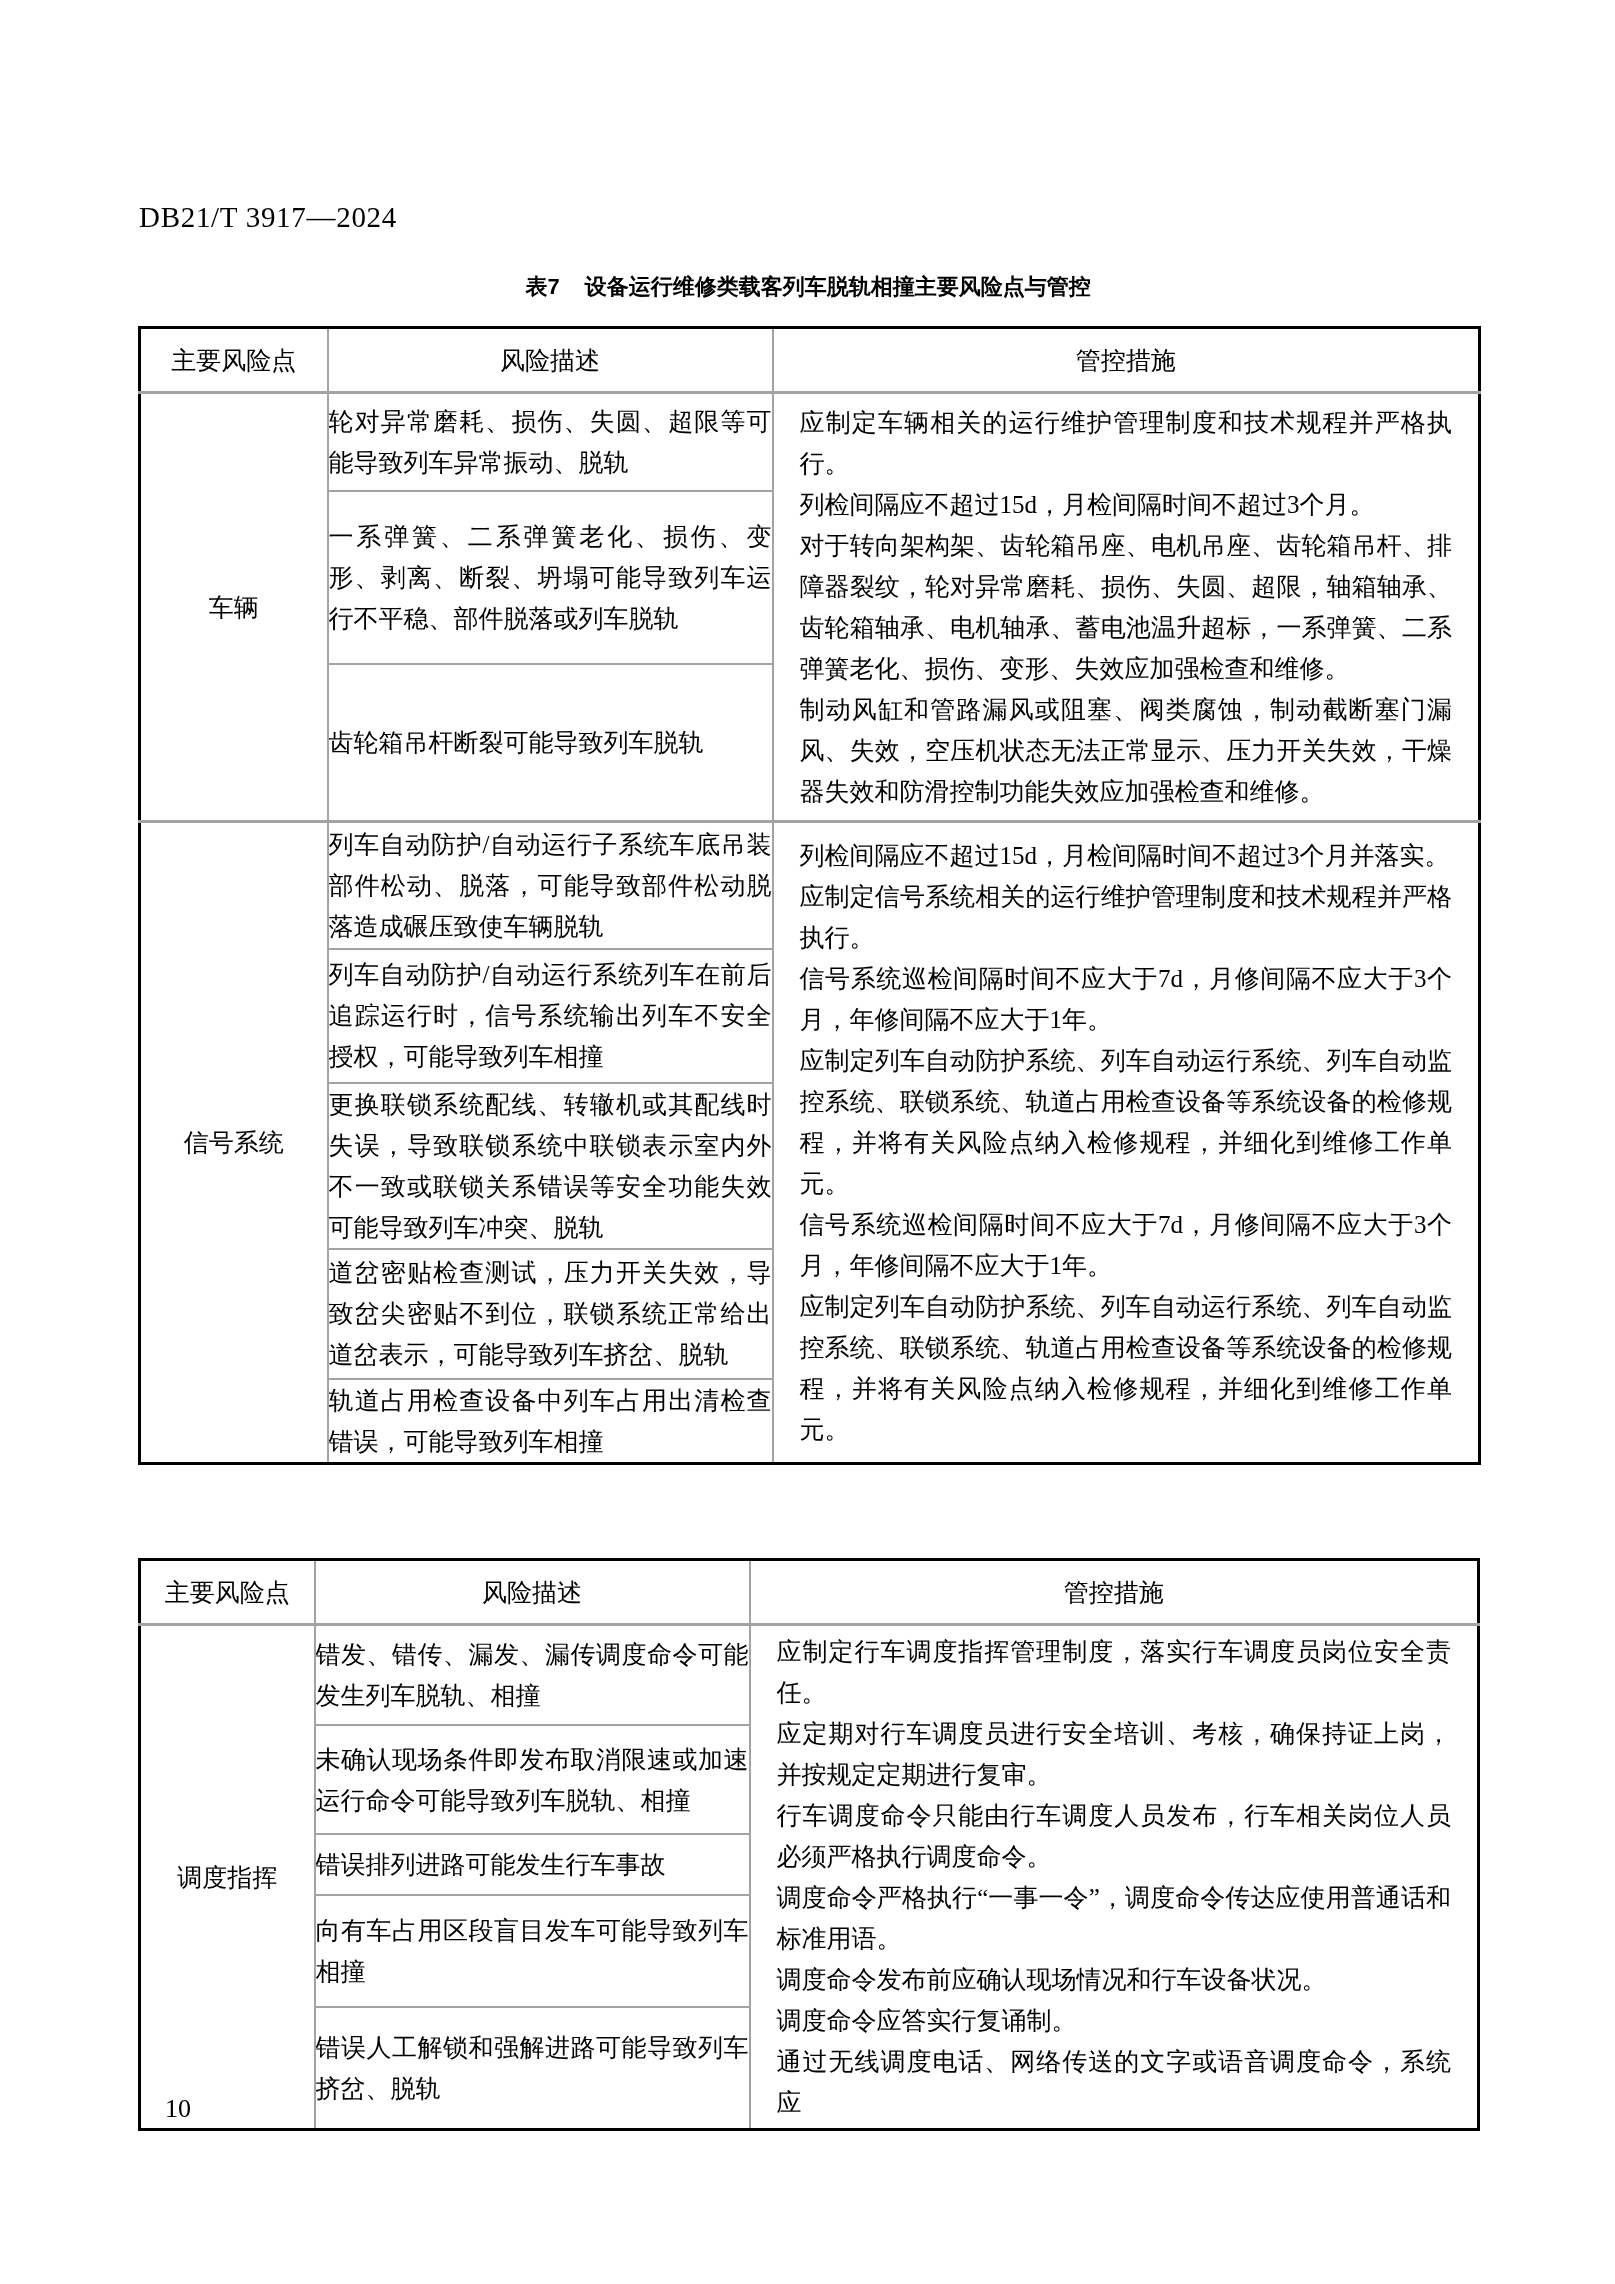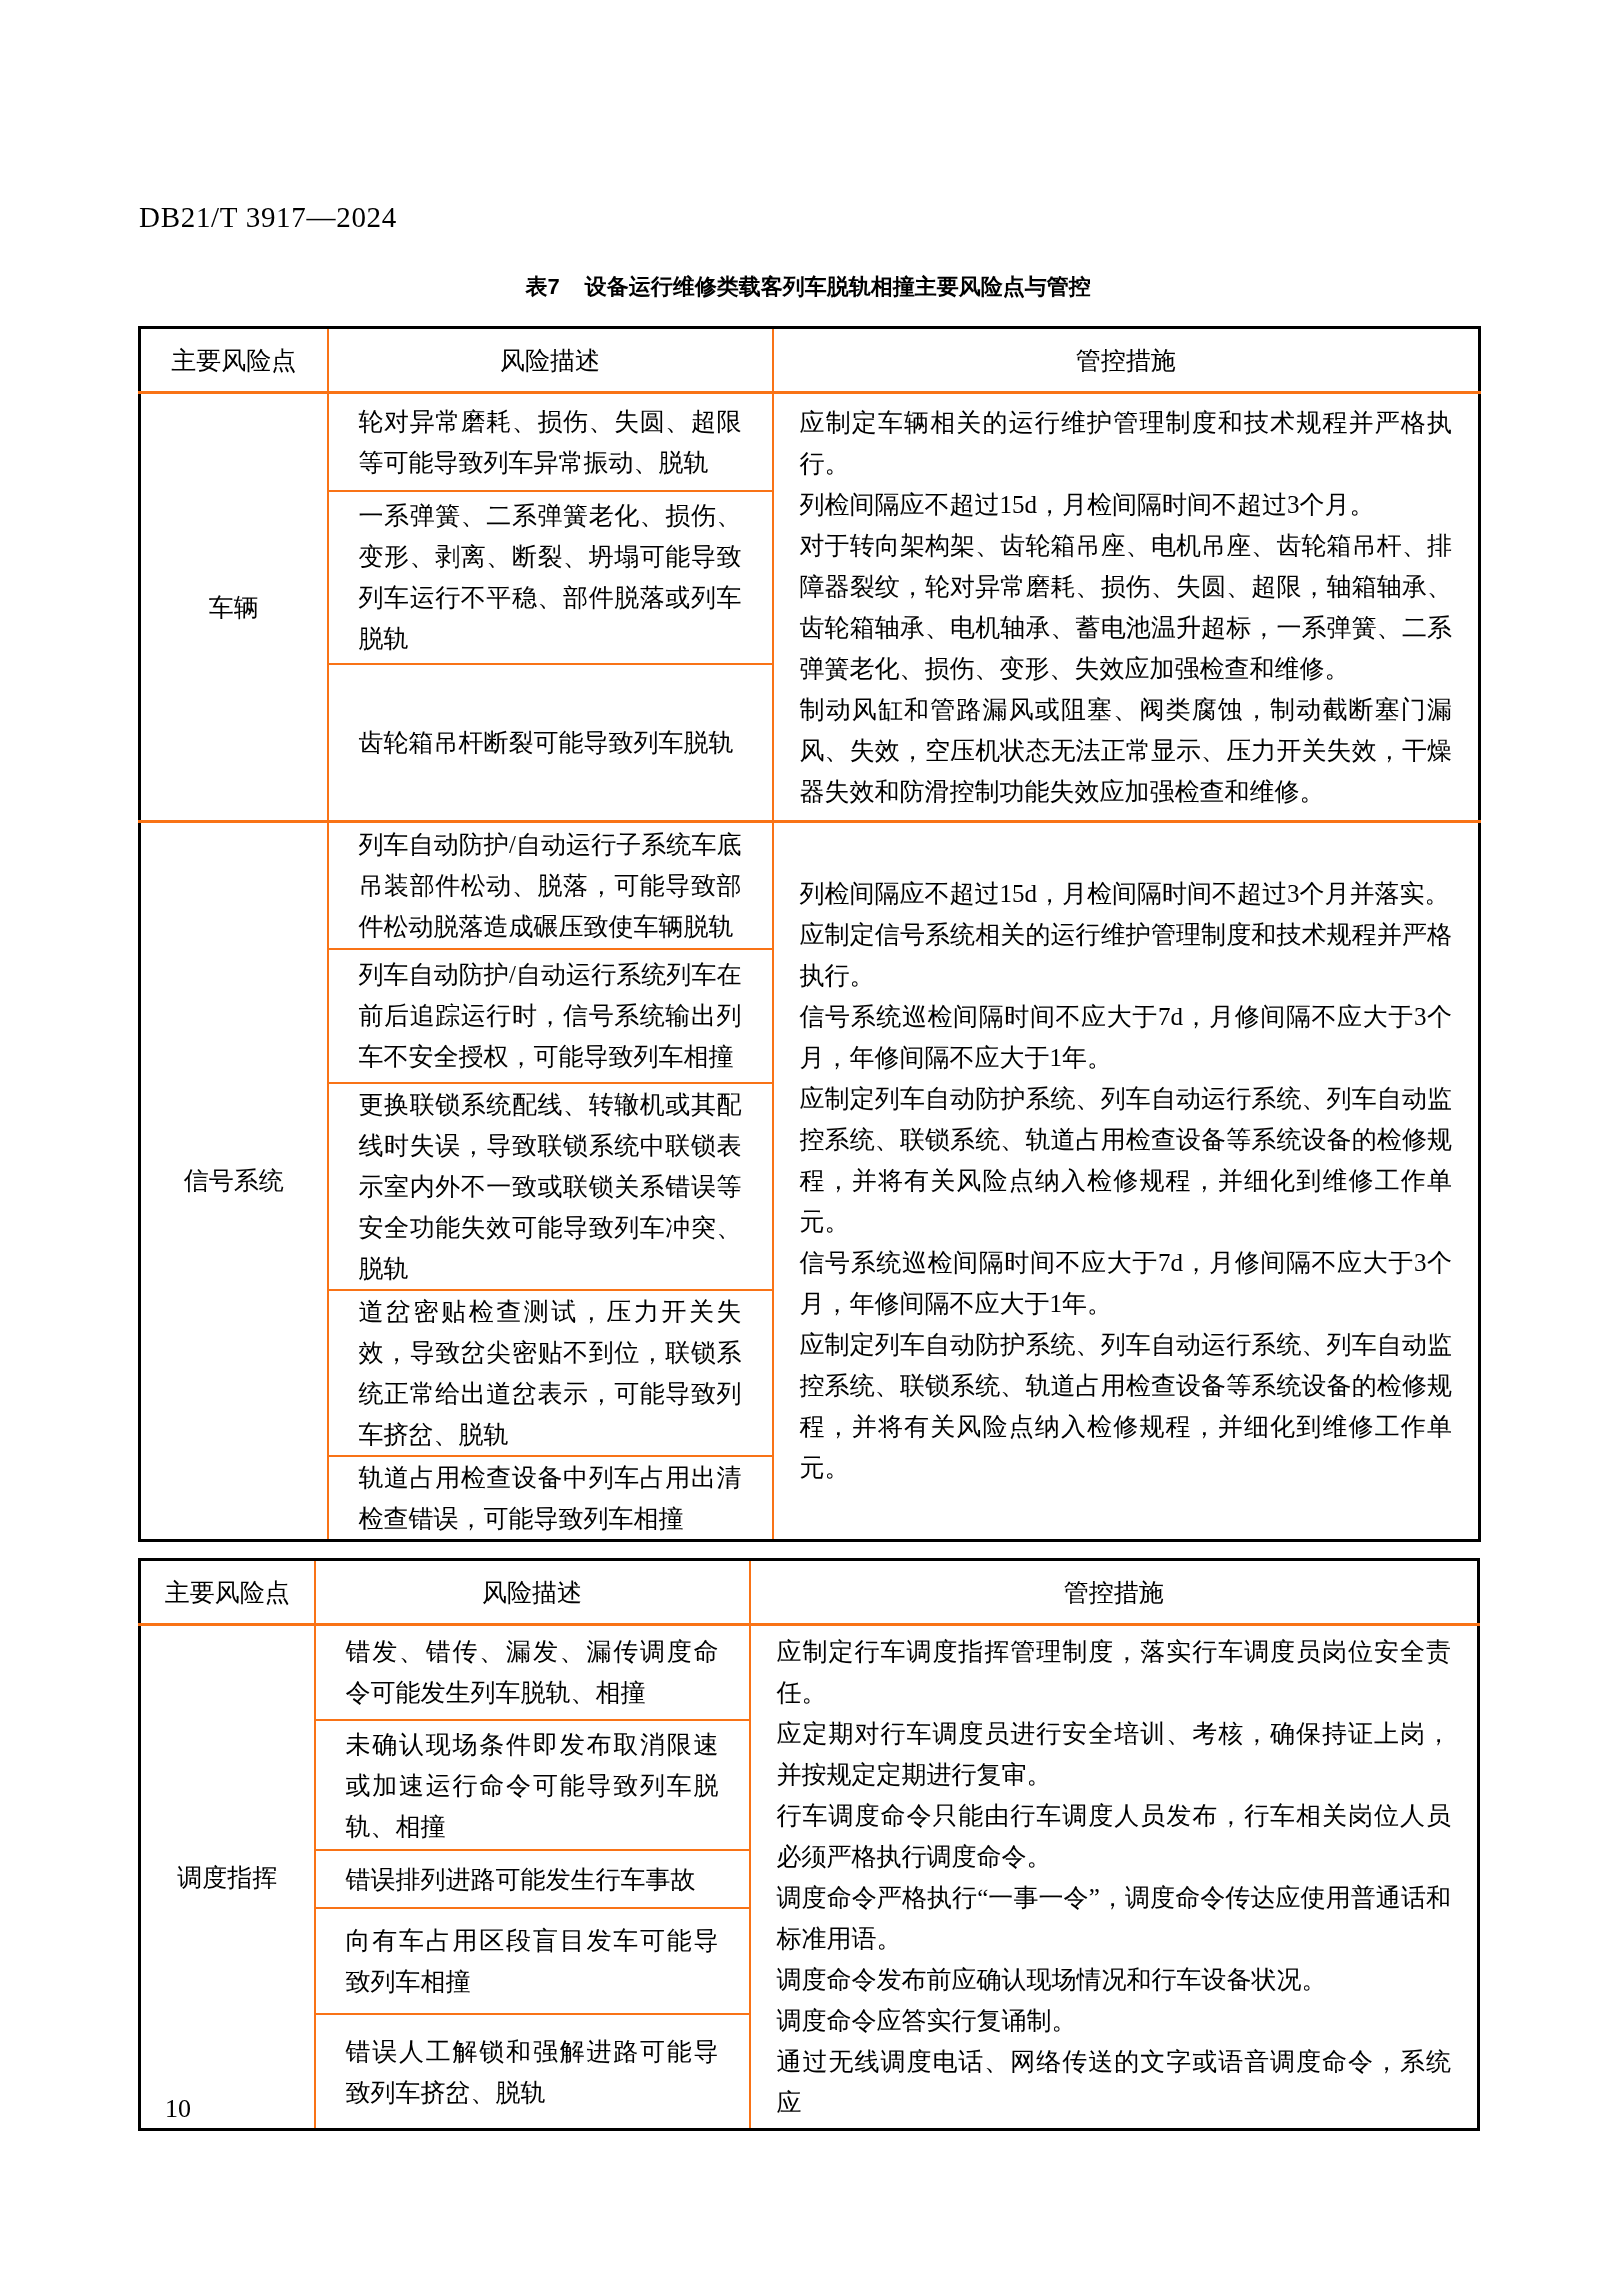--- a/index.html
+++ b/index.html
@@ -16,28 +16,28 @@
     position:absolute;left:138px;width:1340px;text-align:center;
     font-family:"Liberation Sans","DejaVu Sans",sans-serif;
     font-weight:bold;font-size:22px;white-space:nowrap;
   }
   .caption .cap-label{margin-right:25px;}
   table.doc-table{
     position:absolute;left:138px;border-collapse:collapse;table-layout:fixed;
     border:3.9px solid #000;
   }
   table.doc-table td{
-    border:2px solid #f97316;overflow:hidden;
+    border:2px solid #a3a3a3;overflow:hidden;
     font-size:25px;line-height:41px;vertical-align:middle;
   }
   tr.head td{
     text-align:center;border-bottom-width:2.6px;font-size:25px;
   }
   td.rp{text-align:center;}
-  td.risk{padding:0 30px;text-align:justify;}
+  td.risk{padding:0 0;text-align:justify;}
   td.meas{padding:5.2px 26px;text-align:justify;}
   td.meas p{margin:0;padding:0;text-align:justify;}
   tr.group-start td{border-top-width:3.3px;}
   .page-num{
     position:absolute;left:165px;top:2094px;font-size:26px;
   }
 </style>
 </head>
 <body>
 

